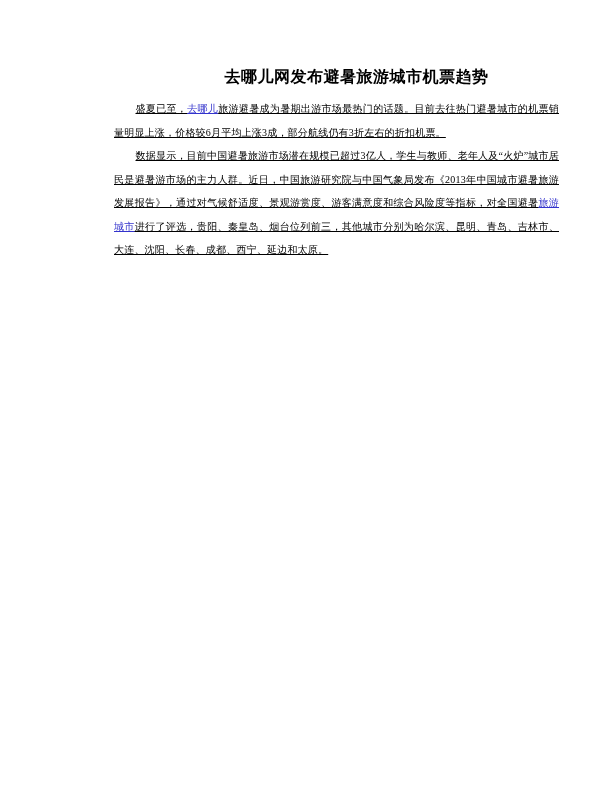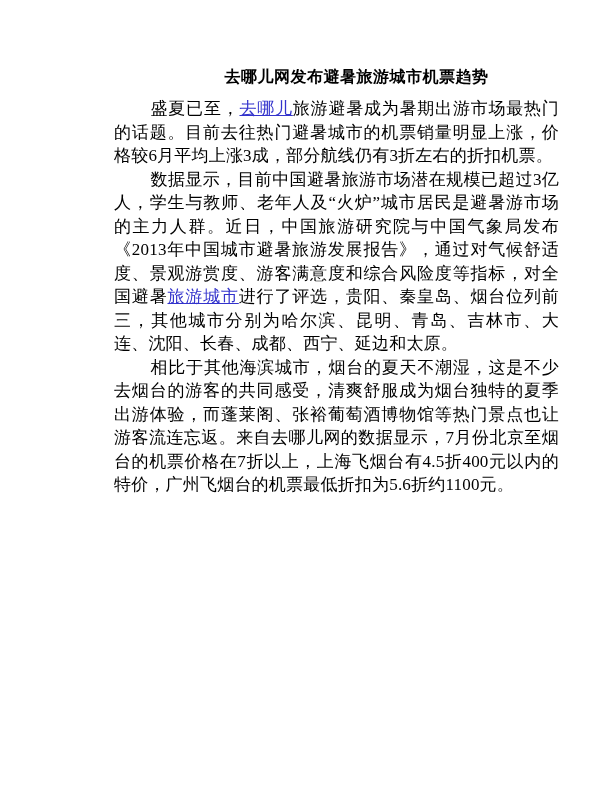--- a/index.html
+++ b/index.html
@@ -32,38 +32,38 @@
     padding-left:40px;
     font-size:16px;
     font-weight:bold;
     line-height:22px;
     text-align:center;
     letter-spacing:0.5px;
     white-space:nowrap;
   }
   .article p{
     margin:0;
-    font-size:17px;
+    font-size:10px;
     line-height:23.5px;
     text-align:justify;
     text-justify:inter-ideograph;
     text-indent:2.15em;
     letter-spacing:0.2px;
+    text-decoration:underline;
   }
   .article a{
     color:var(--link);
     text-decoration:underline;
     cursor:pointer;
   }
 </style>
 </head>
 <body>
 
 <div class="page">
   <div class="content">
     <h1 class="doc-title">去哪儿网发布避暑旅游城市机票趋势</h1>
     <div class="article" id="article-body">
         <p><span>盛夏已至，</span><a href="#">去哪儿</a><span>旅游避暑成为暑期出游市场最热门的话题。目前去往热门避暑城市的机票销量明显上涨，价格较6月平均上涨3成，部分航线仍有3折左右的折扣机票。</span></p>
         <p><span>数据显示，目前中国避暑旅游市场潜在规模已超过3亿人，学生与教师、老年人及“火炉”城市居民是避暑游市场的主力人群。近日，中国旅游研究院与中国气象局发布《2013年中国城市避暑旅游发展报告》，通过对气候舒适度、景观游赏度、游客满意度和综合风险度等指标，对全国避暑</span><a href="#">旅游城市</a><span>进行了评选，贵阳、秦皇岛、烟台位列前三，其他城市分别为哈尔滨、昆明、青岛、吉林市、大连、沈阳、长春、成都、西宁、延边和太原。</span></p>
-        <p><span>相比于其他海滨城市，烟台的夏天不潮湿，这是不少去烟台的游客的共同感受，清爽舒服成为烟台独特的夏季出游体验，而蓬莱阁、张裕葡萄酒博物馆等热门景点也让游客流连忘返。来自去哪儿网的数据显示，7月份北京至烟台的机票价格在7折以上，上海飞烟台有4.5折400元以内的特价，广州飞烟台的机票最低折扣为5.6折约1100元。</span></p>
       </div>
   </div>
 </div>
 
 </body></html>

